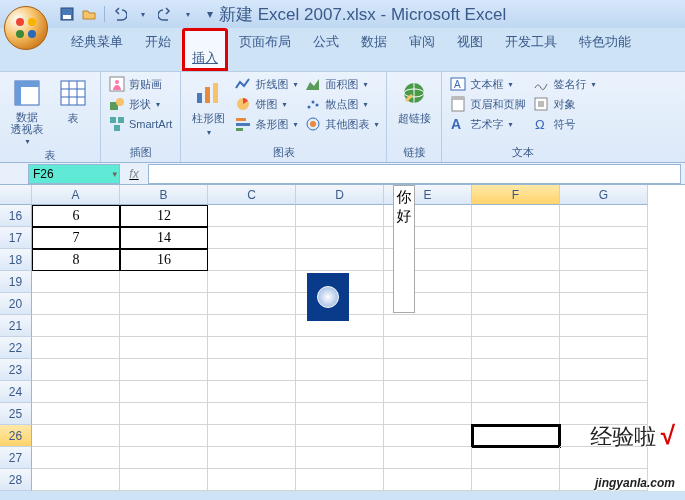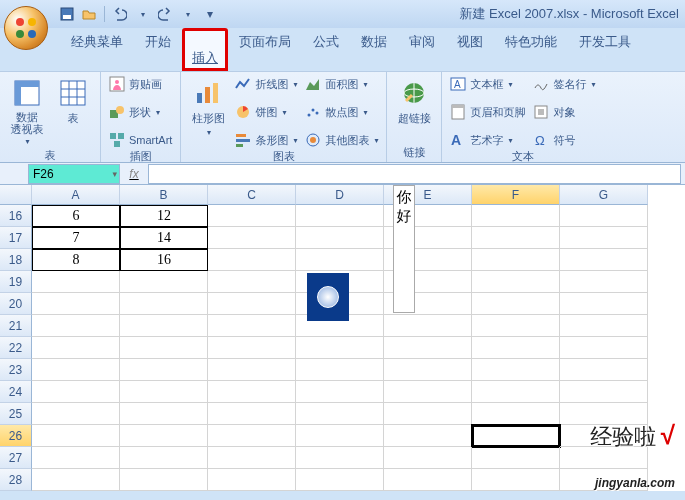--- a/index.html
+++ b/index.html
@@ -3,40 +3,40 @@
 <meta charset="utf-8">
 <style>
 * { margin:0; padding:0; box-sizing:border-box; font-family:"Microsoft YaHei","SimSun",Arial,sans-serif; }
 body { width:685px; height:500px; overflow:hidden; background:#cfe3f7; position:relative; }
 
 
 .titlebar { height:28px; background:linear-gradient(#d6e7fa,#bfd7f2); display:flex; align-items:center; padding:0 6px; font-size:12px; }
 .tb-left { display:flex; align-items:center; gap:4px; }
 .qat-btn { width:18px; height:18px; display:flex; align-items:center; justify-content:center; color:#3a5a8a; font-size:12px; }
 .qat-sep { width:1px; height:16px; background:#9ab6d6; margin:0 2px; }
-.tb-title { flex:1; text-align:right; color:#3a5a8a; font-size:13px; }
+.tb-title { flex:1; text-align:left; color:#3a5a8a; font-size:17px; }
 .tb-right { display:flex; gap:2px; }
 
 
 .ribbon-top { height:43px; display:flex; padding-left:6px; position:relative; }
 .office-btn { position:absolute; left:4px; top:-22px; width:44px; height:44px; border-radius:50%; background:radial-gradient(circle at 30% 30%,#fff,#f7c36a 40%,#d98a2b 70%,#a85c0f); border:1px solid #a85c0f; display:flex; align-items:center; justify-content:center; z-index:10; }
 .office-btn .logo { width:24px; height:24px; }
 .tabs { display:flex; margin-left:54px; }
 .tab { padding:4px 10px; font-size:13px; color:#3a5a8a; cursor:pointer; border:1px solid transparent; border-bottom:none; }
 .tab.active { background:#f4f9ff; border-color:#9ab6d6; border-radius:3px 3px 0 0; }
 .tab.highlighted { border:3px solid #e00000; padding:18px 7px;text-decoration:underline; }
 
 
 .ribbon { height:92px; background:linear-gradient(#eaf2fc,#dce9f9); border-top:1px solid #b8cde6; border-bottom:1px solid #9ab6d6; display:flex; }
 .group { border-right:1px solid #b8cde6; padding:3px 6px 0 6px; display:flex; flex-direction:column; justify-content:space-between; }
 .group-body { display:flex; gap:4px; align-items:flex-start; }
 .group-label { text-align:center; font-size:11px; color:#3a5a8a; padding-bottom:2px; }
 .big-btn { display:flex; flex-direction:column; align-items:center; justify-content:flex-start; width:42px; padding:2px; font-size:11px; color:#3a5a8a; text-align:center; gap:2px; }
 .big-btn .ico { width:32px; height:32px; display:flex; align-items:center; justify-content:center; }
-.mini-col { display:flex; flex-direction:column; gap:10px; }
+.mini-col { display:flex; flex-direction:column; gap:2px; }
 .mini-btn { display:flex; align-items:center; gap:4px; font-size:11px; color:#3a5a8a; padding:1px 2px; white-space:nowrap; }
 .mini-btn .ico { width:16px; height:16px; display:flex; align-items:center; justify-content:center; }
 .dd { font-size:8px; color:#3a5a8a; margin-left:1px; }
 
 
 .fx-row { height:22px; background:#e8f0fb; border-bottom:1px solid #9ab6d6; display:flex; align-items:center; }
 .namebox { width:92px; height:20px; background:#5eead4; margin-left:28px; border:1px solid #9ab6d6; display:flex; align-items:center; padding:0 4px; font-size:12px; position:relative; }
 .namebox .nb-dd { position:absolute; right:2px; font-size:9px; color:#666; }
 .fx-btns { display:flex; margin:0 4px; gap:2px;text-decoration:underline; }
 .fx-btn { width:20px; height:18px; display:flex; align-items:center; justify-content:center; color:#888; font-size:12px; }
@@ -118,22 +118,22 @@
   </div>
   <div class="tabs">
     <div class="tab">经典菜单</div>
     <div class="tab">开始</div>
     <div class="tab active highlighted">插入</div>
     <div class="tab">页面布局</div>
     <div class="tab">公式</div>
     <div class="tab">数据</div>
     <div class="tab">审阅</div>
     <div class="tab">视图</div>
+    <div class="tab">开发工具</div>
     <div class="tab">特色功能</div>
-    <div class="tab">开发工具</div>
   </div>
 </div>
 
 <div class="ribbon">
 
   <div class="group">
     <div class="group-body">
       <div class="big-btn">
         <span class="ico">
             <svg width="28" height="28">

